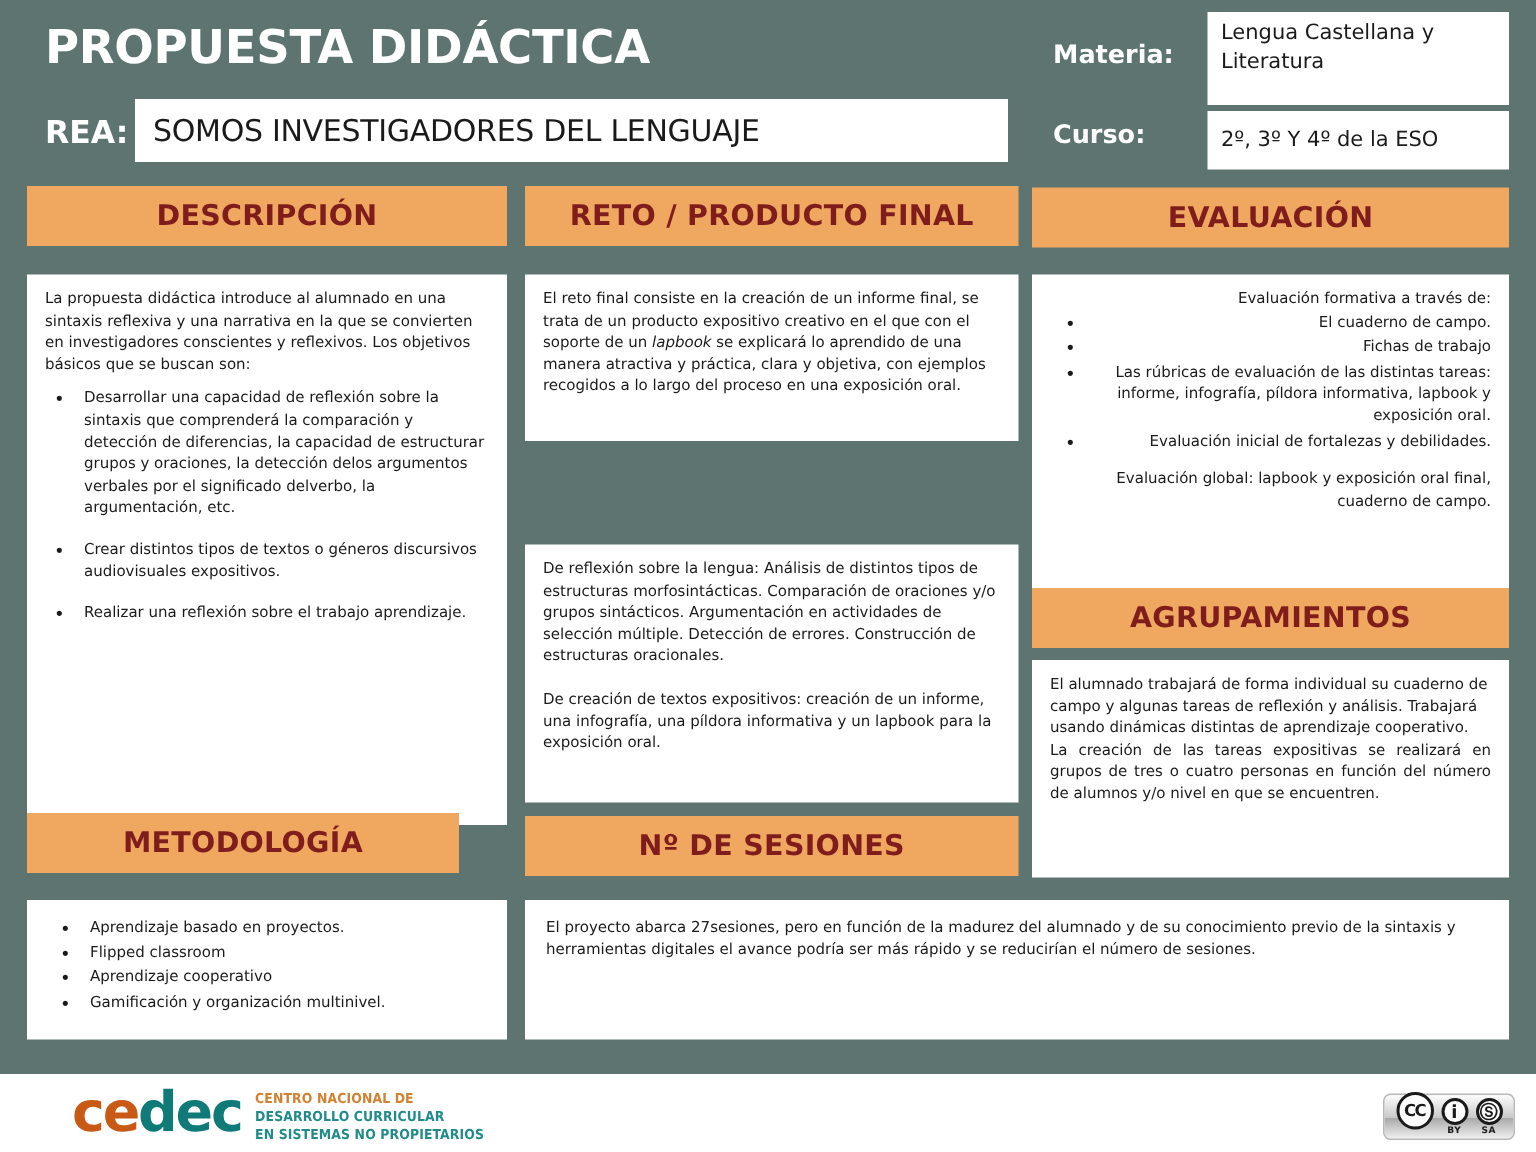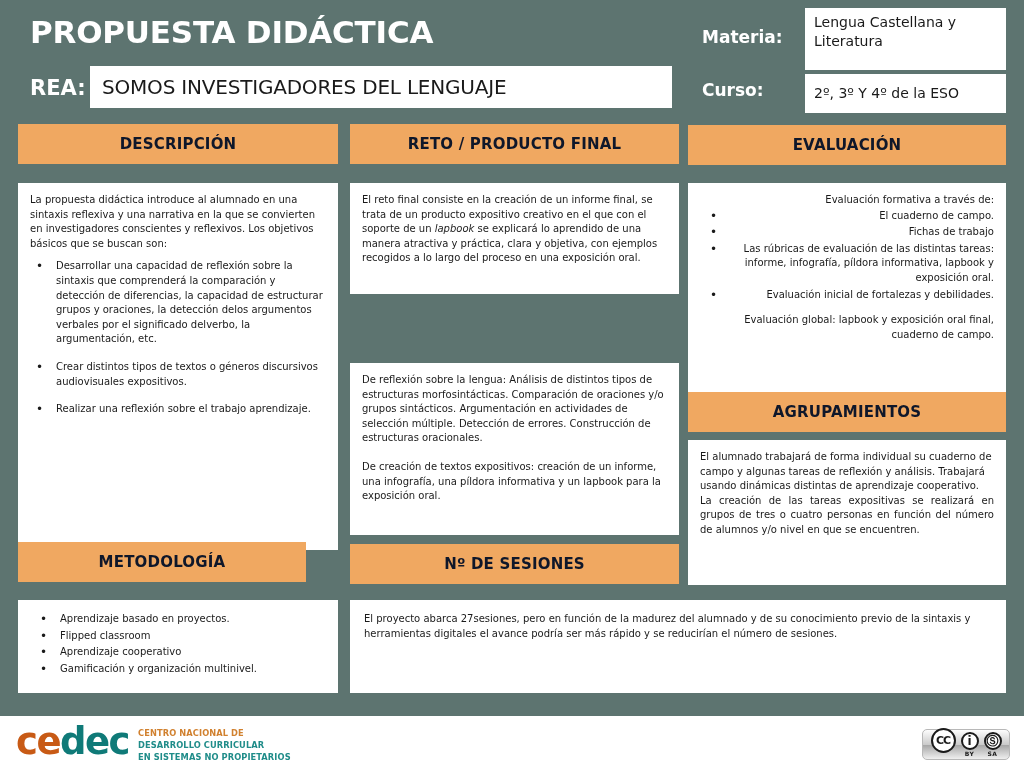--- a/index.html
+++ b/index.html
@@ -71,23 +71,23 @@
   .meta-box.curso   { left: 805px; top: 74px; width: 201px; height: 39px;
                       display: flex; align-items: center; }
 
   
   .sec-head {
     position: absolute;
     background: #f0a861;
     display: flex;
     align-items: center;
     justify-content: center;
-    color: #0f172a;
-    font-weight: bold;
-    font-size: 15px;
+    color: #7f1d1d;
+    font-weight: bold;
+    font-size: 19px;
     letter-spacing: 0.2px;
   }
   .sec-body {
     position: absolute;
     background: #ffffff;
     padding: 10px 12px 8px 12px;
     font-size: 10px;
     line-height: 1.46;
     color: #1a1a1a;
     overflow: hidden;
@@ -126,21 +126,21 @@
     display: flex;
     align-items: flex-start;
   }
   .logo-word {
     font-size: 37px;
     font-weight: bold;
     line-height: 1;
     letter-spacing: -1.5px;
     font-family: "DejaVu Sans", sans-serif;
   }
-  .logo-ce  { color: #c85a15; }
+  .logo-ce  { color: #c85a15; margin-left: 32px; }
   .logo-dec { color: #0f7a78; }
   .logo-sub {
     margin-left: 9px;
     margin-top: 4px;
     font-size: 9.2px;
     font-weight: bold;
     line-height: 1.3;
     letter-spacing: 0.1px;
     font-family: "DejaVu Sans Condensed", "DejaVu Sans", sans-serif;
   }

